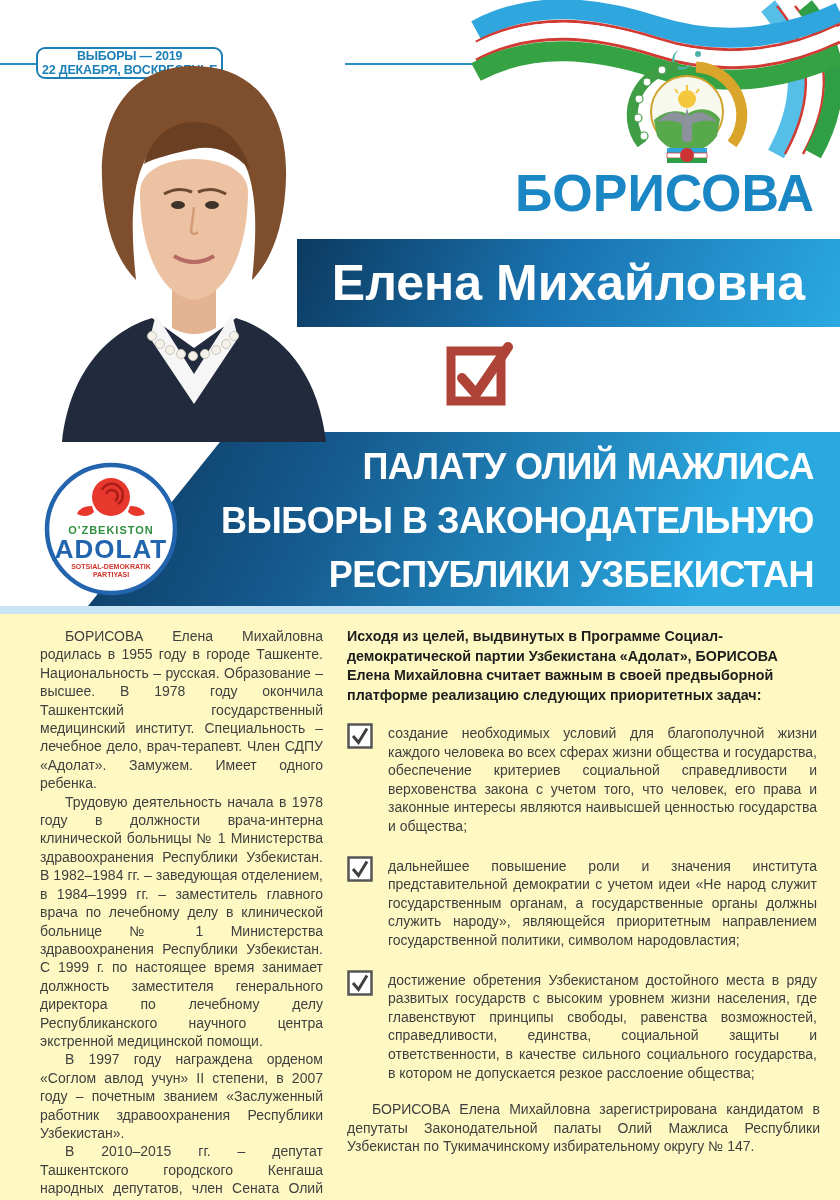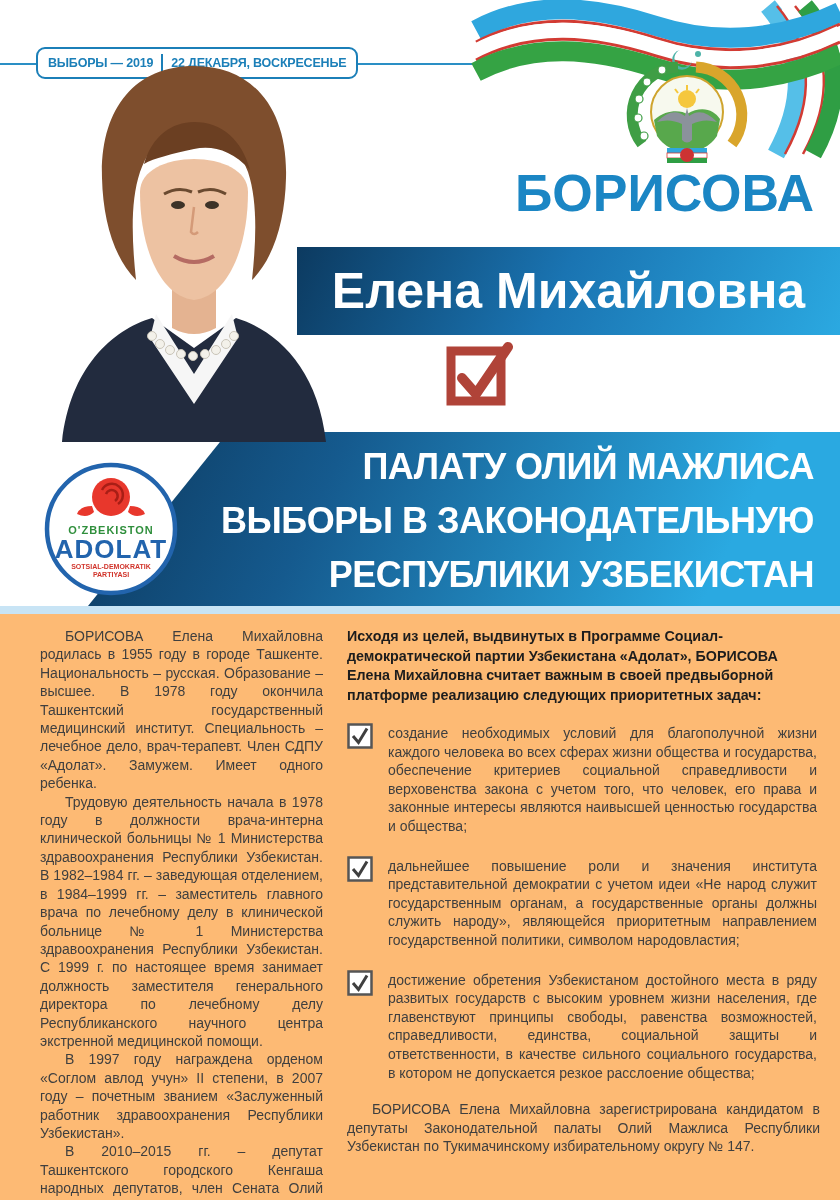--- a/index.html
+++ b/index.html
@@ -5,30 +5,30 @@
   html,body{margin:0;padding:0;background:#fff;}
   #poster{position:relative;width:840px;height:1200px;background:#ffffff;overflow:hidden;
           font-family:"Liberation Sans", sans-serif;}
 
   
   .rule{position:absolute;height:2px;background:#2a8fc5;top:63px;}
   .rule-left{left:0;width:36px;}
   .rule-right{left:345px;width:178px;}
   .badge{position:absolute;left:36px;top:47px;height:32px;box-sizing:border-box;
          border:2.5px solid #1b7fb8;border-radius:9px;display:flex;align-items:center;
-         background:#fff;padding:0 10px;color:#1b7fb8;font-weight:bold;font-size:12.5px;
-         letter-spacing:-0.2px;white-space:nowrap;}
+         background:#fff;padding:0 4px;color:#1b7fb8;font-weight:bold;font-size:12.5px;
+         letter-spacing:-0.2px;white-space:nowrap;flex-direction:column;}
   .badge .div{width:2px;height:18px;background:#1b7fb8;margin:0 8px;}
 
   
   .surname{position:absolute;right:26px;top:163px;font-size:52px;font-weight:bold;
            color:#1b86c4;letter-spacing:0;}
   .nameband{position:absolute;left:297px;top:239px;width:543px;height:88px;
             background:linear-gradient(115deg,#0c3a60 0%,#1a74b2 48%,#2ba9e1 100%);
-            display:flex;align-items:center;justify-content:center;z-index:2;margin-top:8px;}
+            display:flex;align-items:center;justify-content:center;z-index:2;}
   .nameband span{color:#fff;font-weight:bold;font-size:50px;letter-spacing:0;}
 
   
   .photo{position:absolute;left:52px;top:52px;width:285px;height:390px;z-index:3;}
 
   
   .nom-check{position:absolute;left:444px;top:340px;width:70px;height:70px;z-index:4;}
   .nom-text{position:absolute;left:524px;top:341px;width:302px;font-size:15px;font-weight:bold;
             font-style:italic;color:#123a57;line-height:18.6px;z-index:4;}
 
@@ -37,21 +37,21 @@
            background:linear-gradient(115deg,#0a2e4e 0%,#155a8e 38%,#2aa9e1 85%);
            clip-path:polygon(228px 0,840px 0,840px 174px,88px 174px);z-index:1;}
   .bigband .txt{position:absolute;right:26px;top:8px;text-align:right;color:#fff;
                 font-weight:bold;font-size:36px;line-height:54px;letter-spacing:-0.5px;}
 
   
   .plogo{position:absolute;left:42px;top:460px;width:138px;height:138px;z-index:5;}
 
   
   .strip{position:absolute;left:0;top:606px;width:840px;height:8px;background:#c8e4f5;}
-  .content{position:absolute;left:0;top:614px;width:840px;height:586px;background:#fdba74;}
+  .content{position:absolute;left:0;top:614px;width:840px;height:586px;background:#fef9c3;}
   .leftcol{position:absolute;left:40px;top:13px;width:283px;color:#3f3f3f;
            font-size:14px;line-height:18.4px;text-align:justify;}
   .leftcol p{margin:0;text-indent:25px;}
   .rightcol{position:absolute;left:347px;top:13px;width:473px;color:#3f3f3f;
             font-size:14px;line-height:18.6px;}
   .intro{font-weight:bold;text-align:left;color:#1d1d1d;font-size:14.3px;
          line-height:19.5px;margin:0 0 16px 0;}
   .item{display:flex;margin:0 0 15px 0;}
   .item svg{flex:0 0 26px;width:26px;height:26px;margin:2px 12px 0 0;}
   .item p{margin:3px;text-align:justify;}

